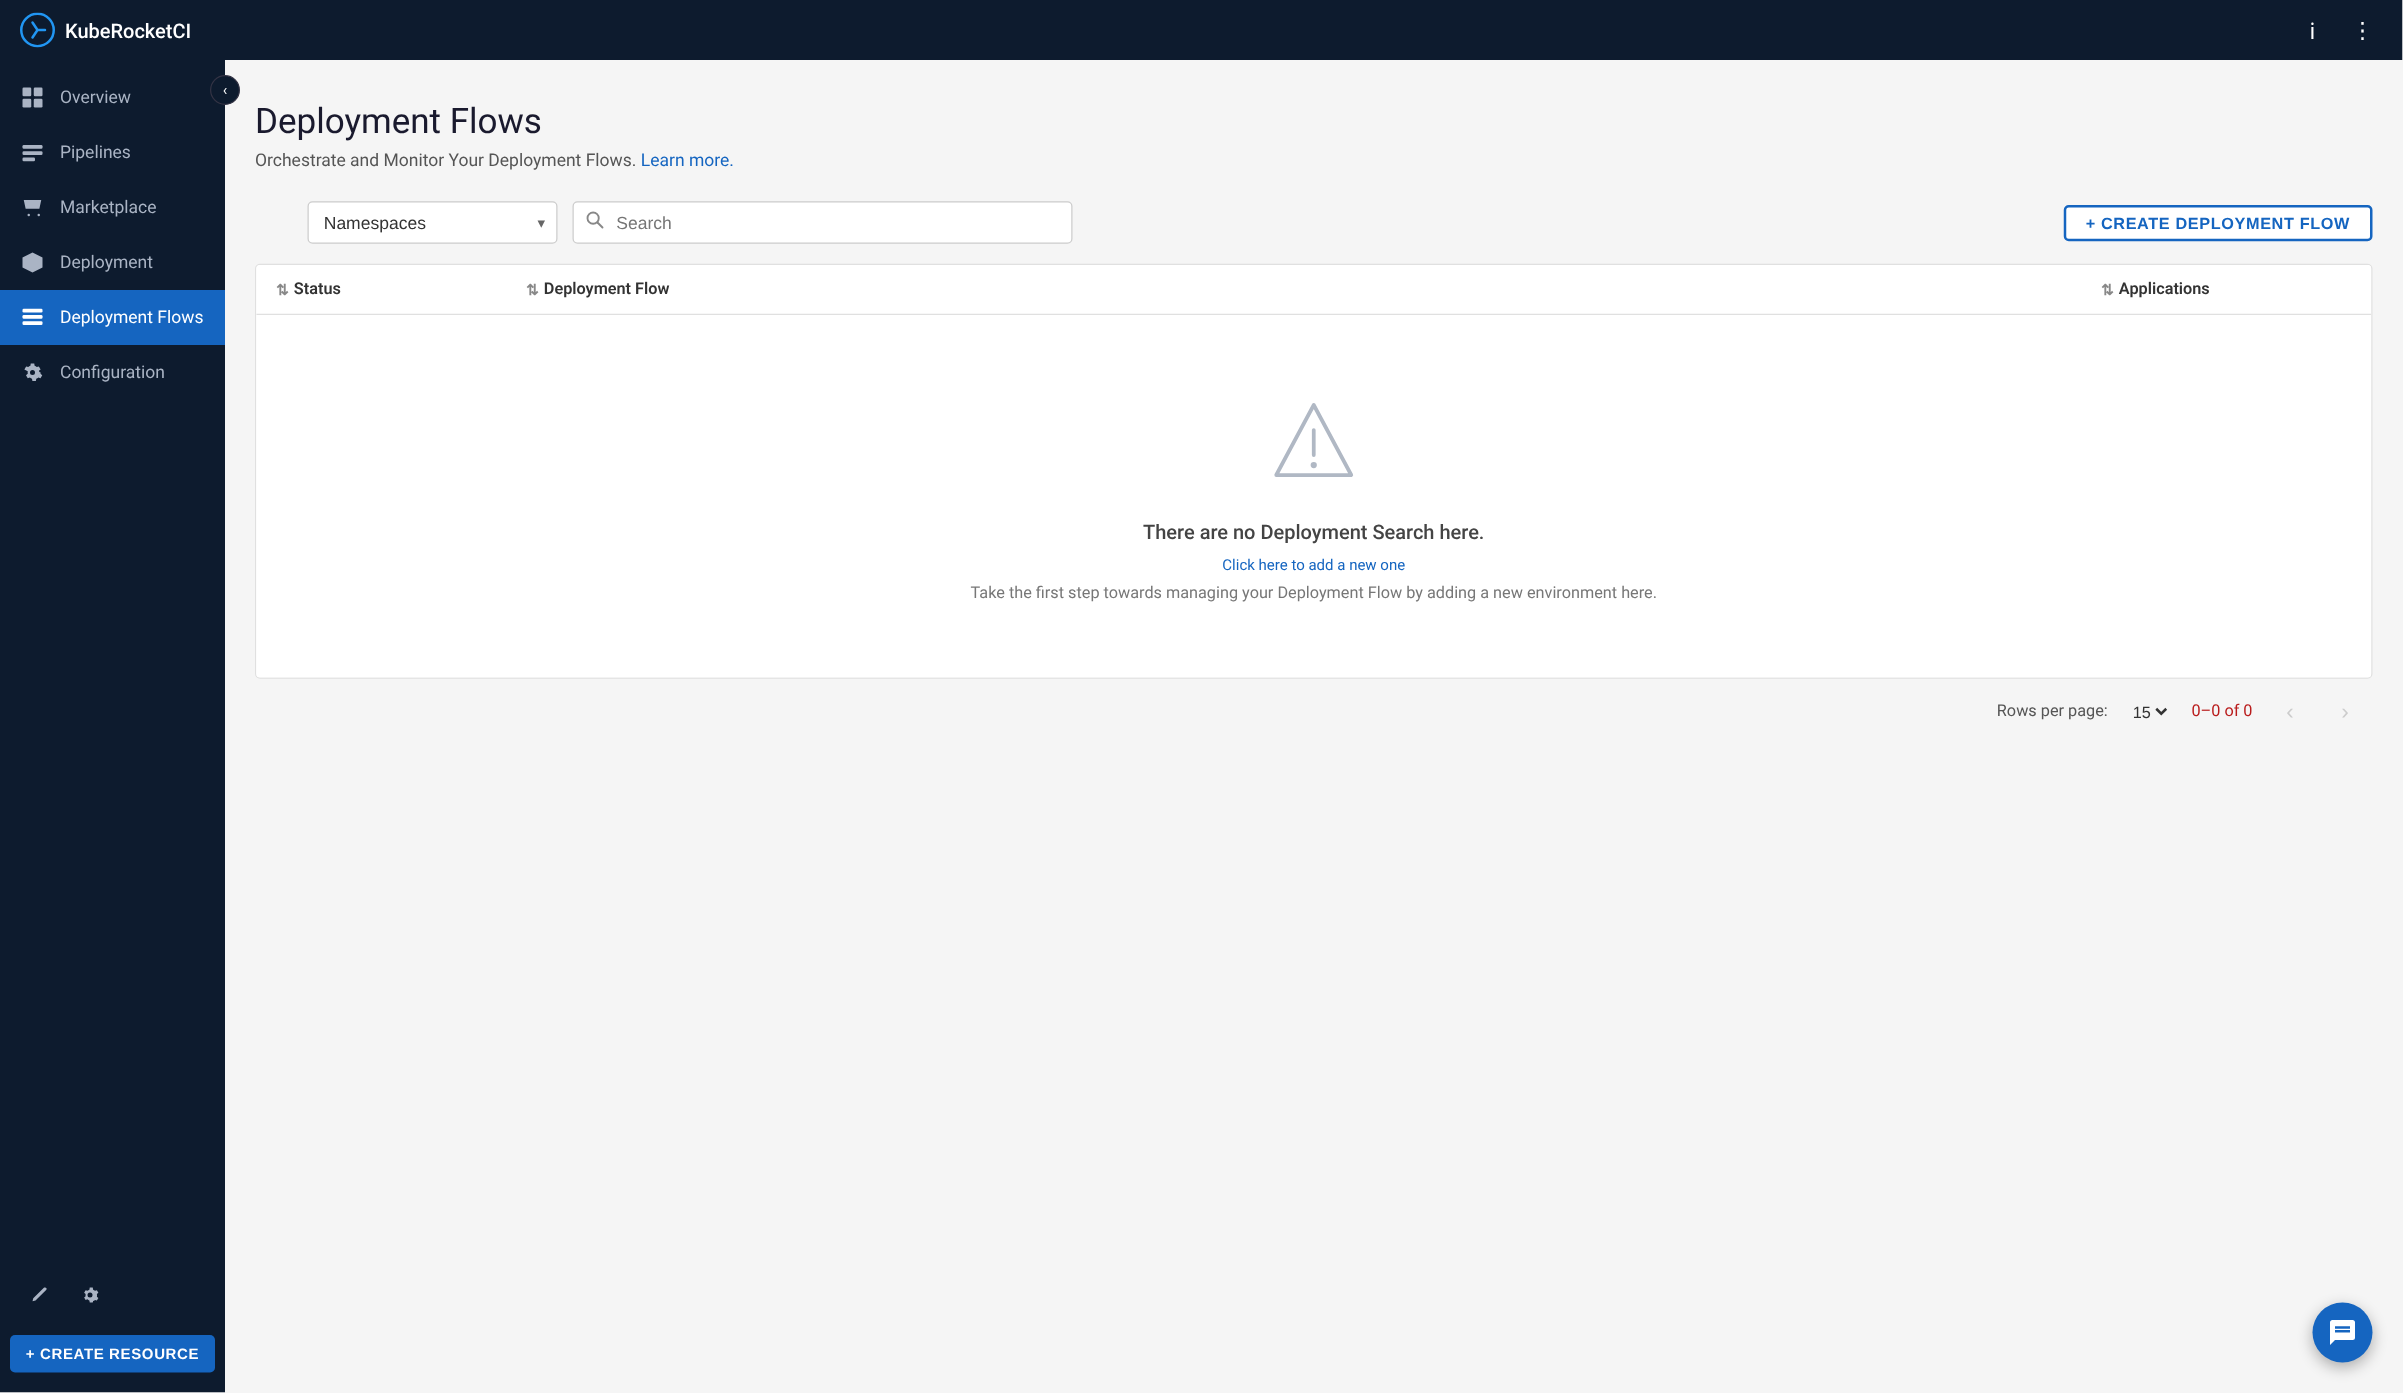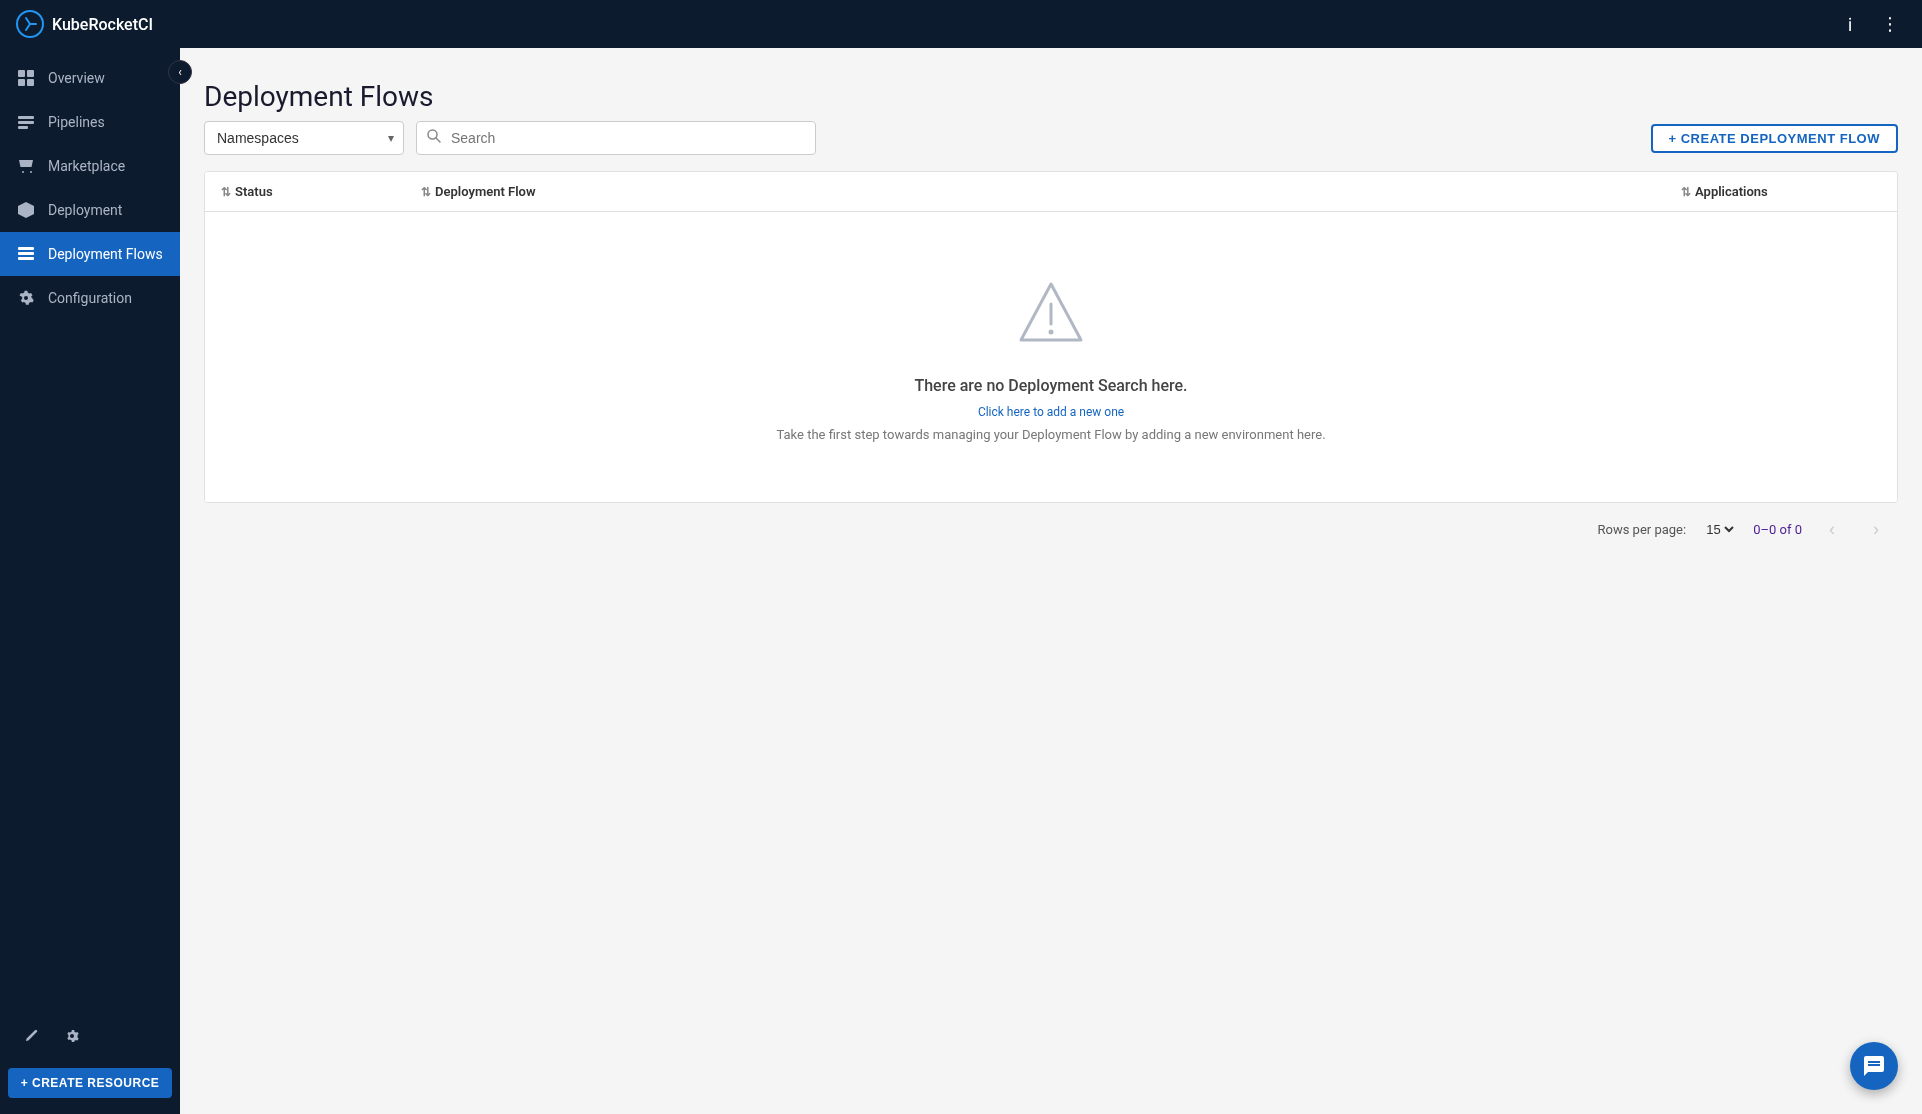--- a/index.html
+++ b/index.html
@@ -166,20 +166,21 @@
     
     .toolbar {
       display: flex;
       align-items: center;
       gap: 12px;
       margin-bottom: 16px;
     }
     .namespace-select-wrapper {
       position: relative;
       min-width: 200px;
+      margin-left: 42px;
     }
     .namespace-select {
       appearance: none;
       background: white;
       border: 1px solid #ccc;
       border-radius: 4px;
       padding: 8px 32px 8px 12px;
       font-size: 14px;
       color: #333;
       cursor: pointer;
@@ -304,21 +305,21 @@
       color: #555;
     }
     .rows-per-page-label { color: #555; }
     .rows-per-page-select {
       border: none;
       background: transparent;
       font-size: 13px;
       cursor: pointer;
       color: #333;
     }
-    .pagination-info { color: #4c1d95; }
+    .pagination-info { color: #b91c1c; }
     .pagination-btn {
       background: none;
       border: none;
       cursor: pointer;
       color: #888;
       font-size: 18px;
       width: 28px;
       height: 28px;
       display: flex;
       align-items: center;
@@ -444,20 +445,24 @@
       </div>
     </div>
     <div style="padding: 4px 8px 16px 8px;">
       <button class="create-resource-btn">+ CREATE RESOURCE</button>
     </div>
   </nav>
 
   <main class="main-content">
 
     <h1 class="page-title">Deployment Flows</h1>
+    <p class="page-subtitle">
+      <span>Orchestrate and Monitor Your Deployment Flows.</span>
+      <a href="#">Learn more.</a>
+    </p>
 
     <div class="toolbar">
       <div class="namespace-select-wrapper">
         <select class="namespace-select">
           <option>Namespaces</option>
           <option>default</option>
           <option>production</option>
           <option>staging</option>
         </select>
         <span class="select-arrow">▾</span>

